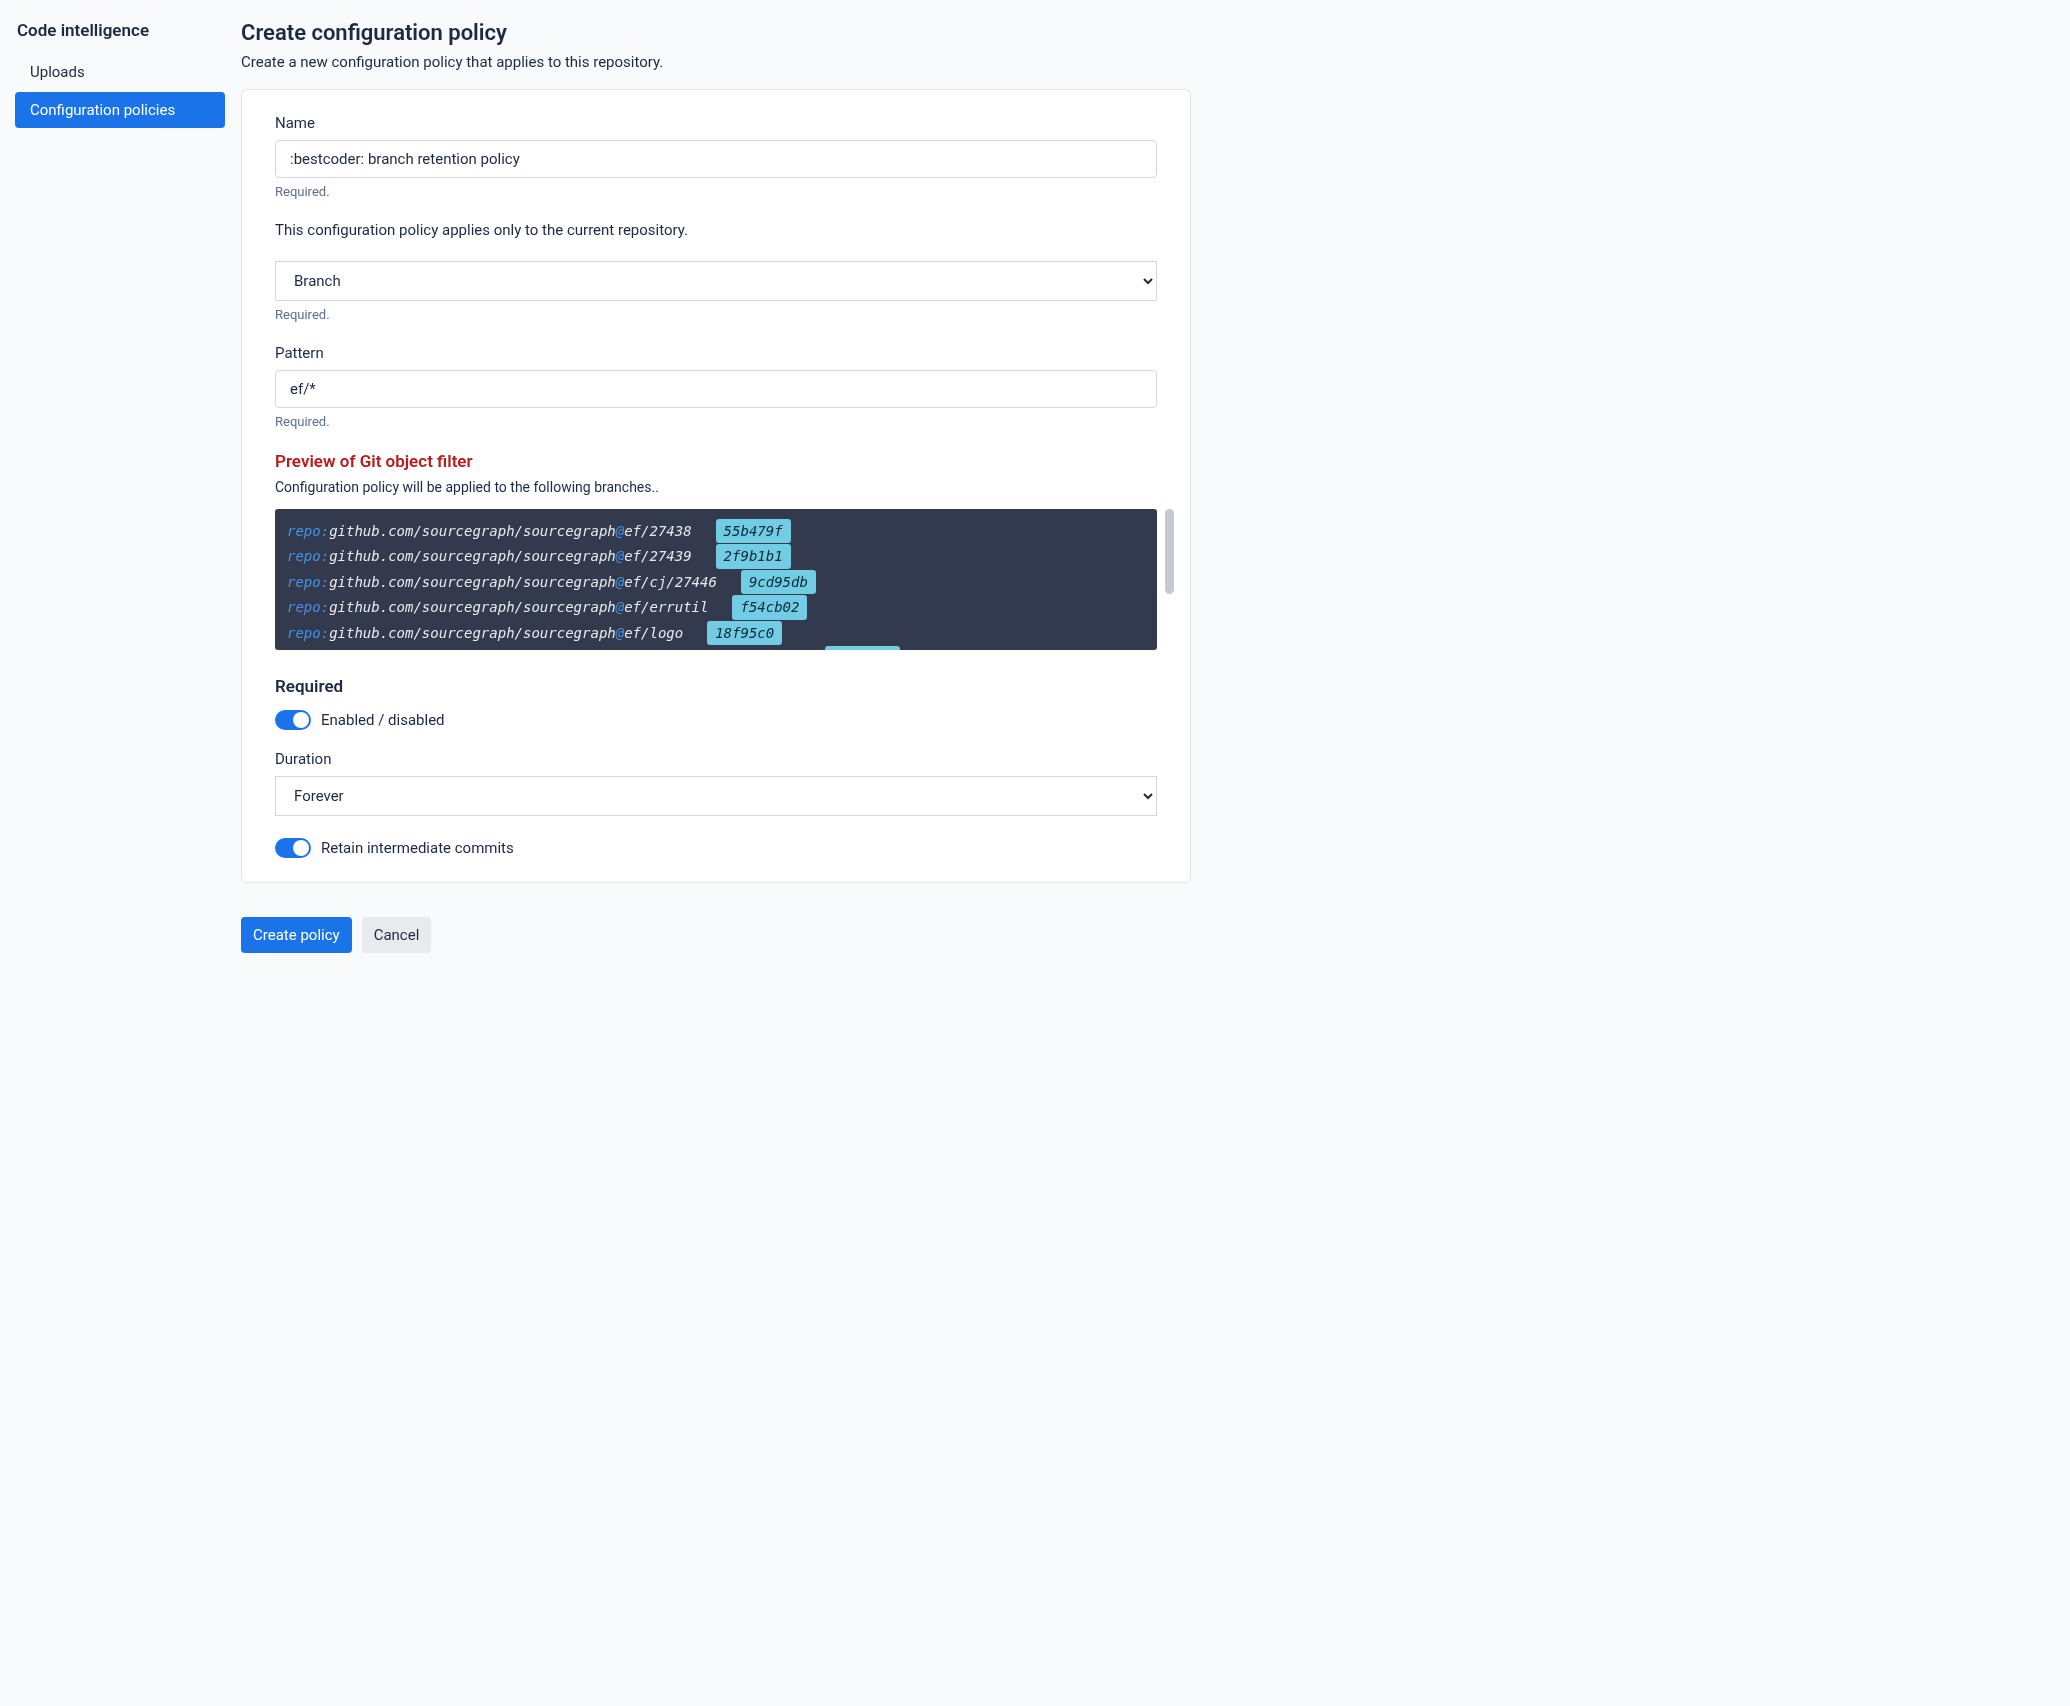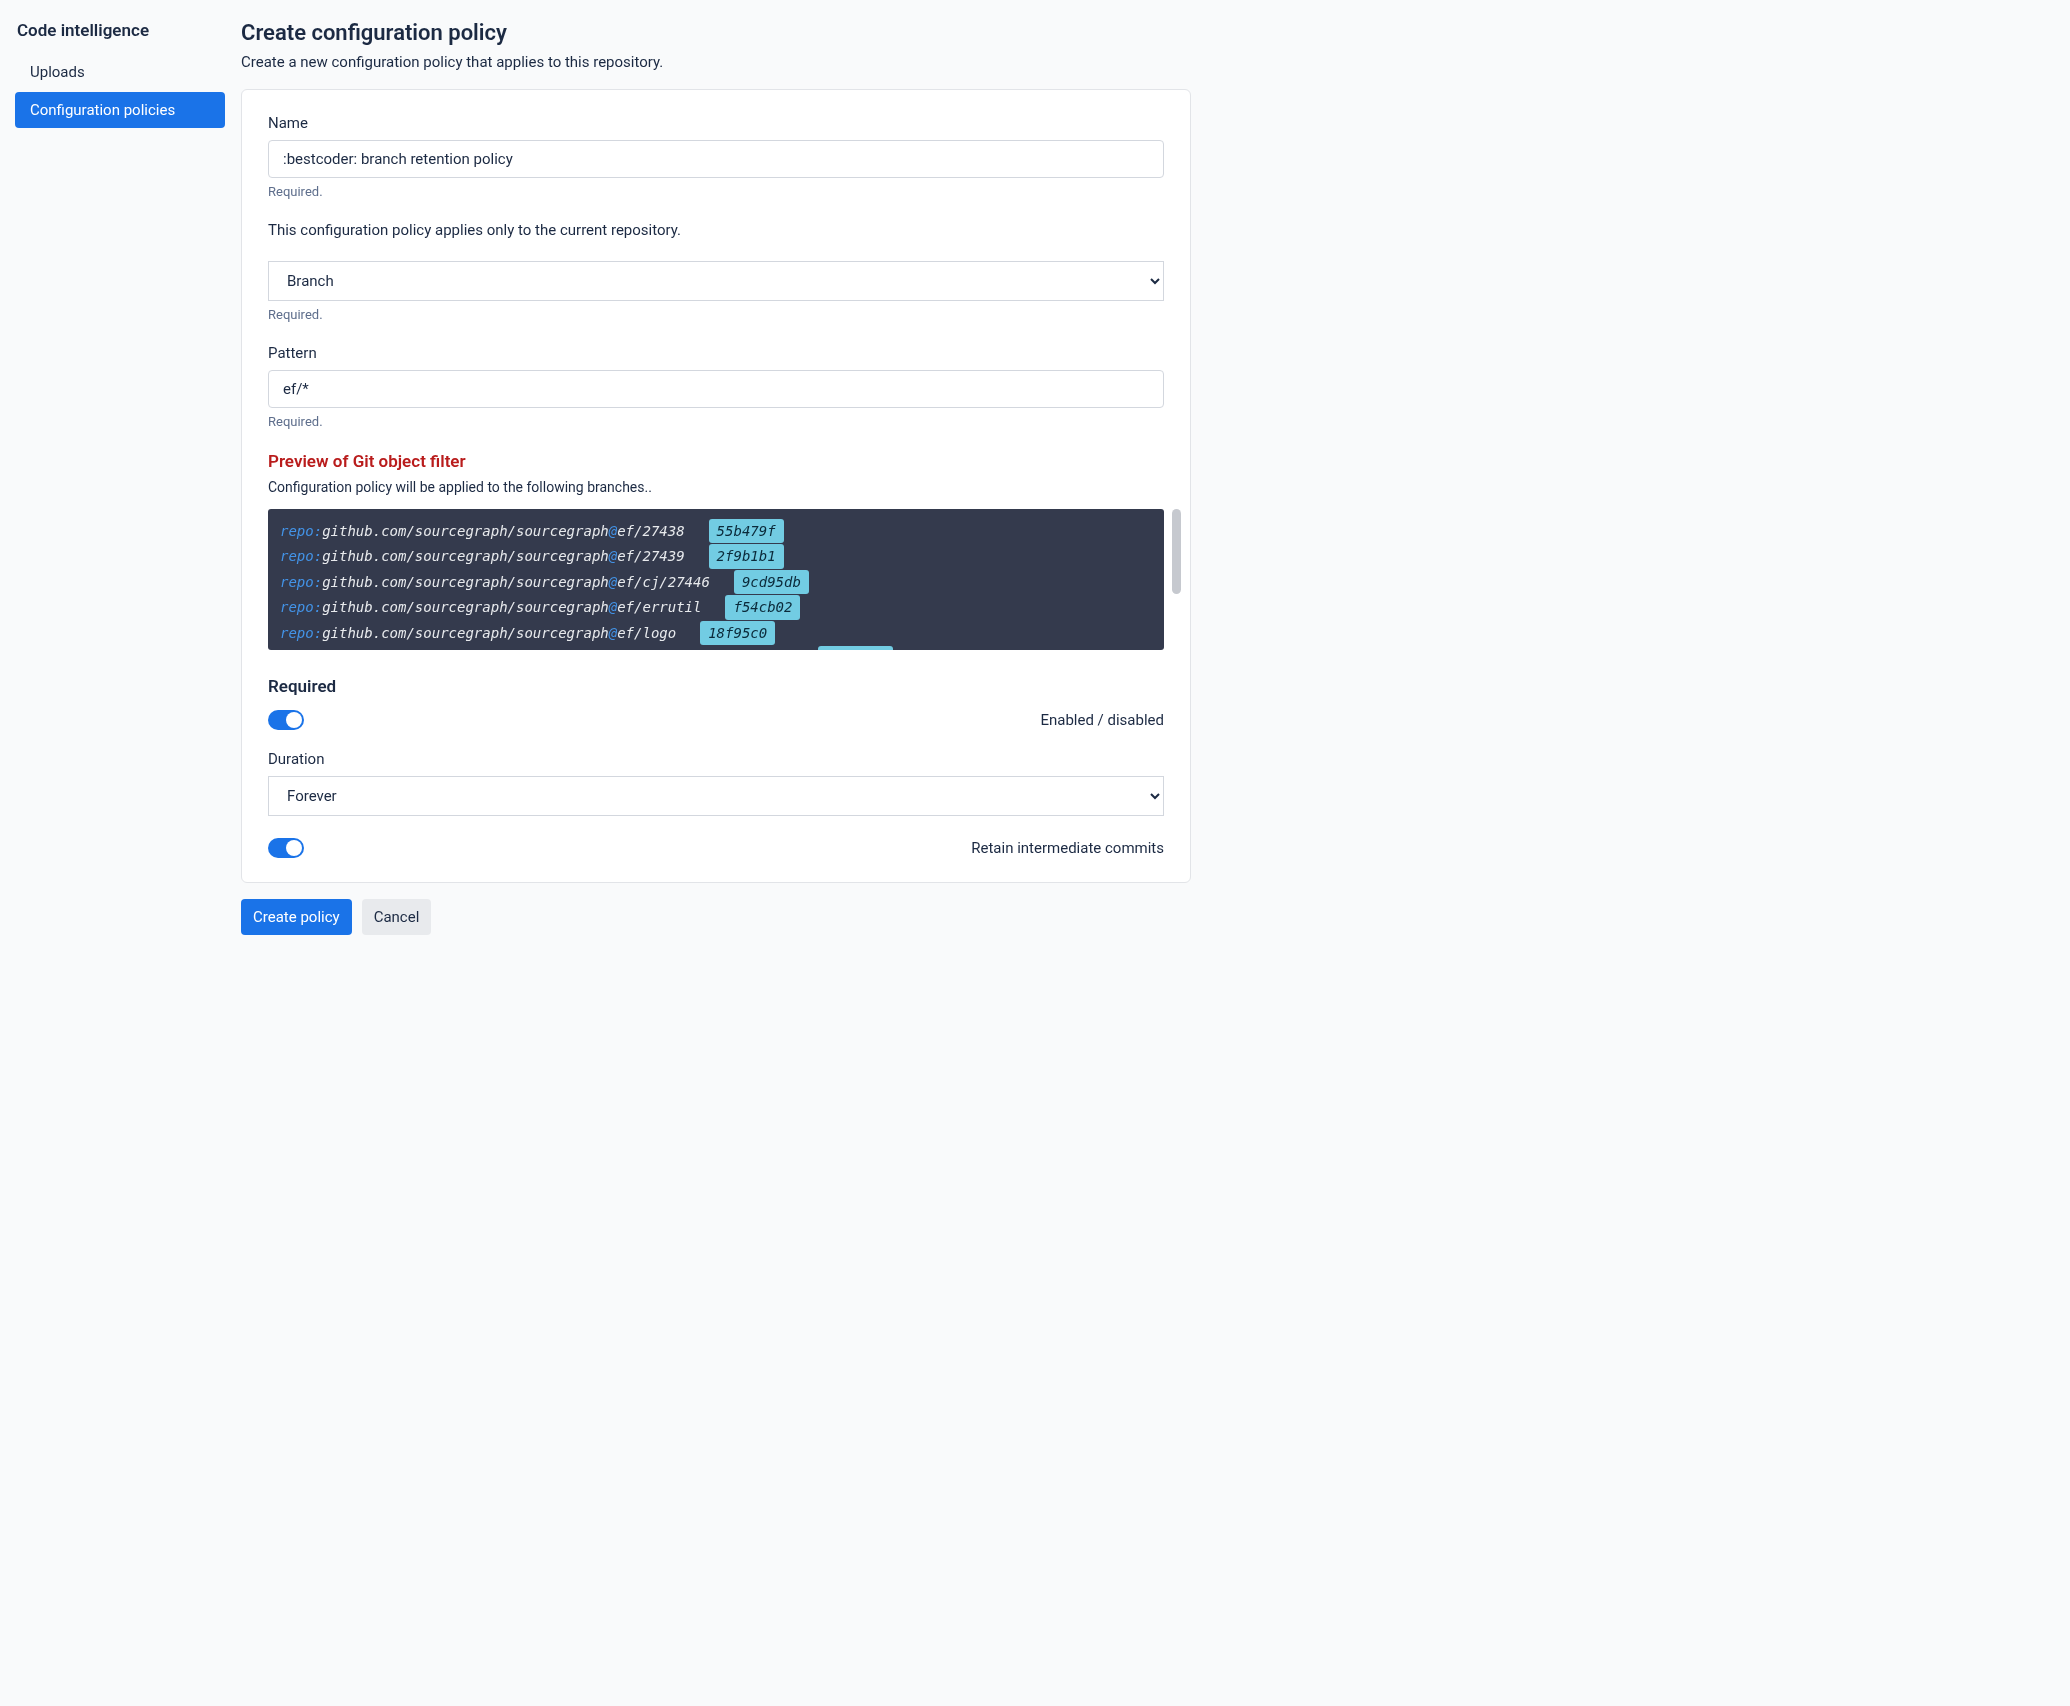--- a/index.html
+++ b/index.html
@@ -54,22 +54,22 @@
     }
     .page-subtitle {
       font-size: 15px;
       color: #1c2a43;
       margin-bottom: 18px;
     }
     .card {
       background: #fff;
       border: 1px solid #e2e4e8;
       border-radius: 6px;
-      padding: 24px 26px;
-      margin-bottom: 16px;
+      padding: 24px 33px;
+      margin-bottom: 34px;
     }
     .field-label {
       font-size: 15px;
       color: #1c2a43;
       margin-bottom: 8px;
       display: block;
     }
     .field-input {
       width: 100%;
       padding: 9px 14px;
@@ -169,21 +169,20 @@
       font-weight: 600;
       color: #1c2a43;
       margin-top: 26px;
       margin-bottom: 14px;
     }
     .toggle-row {
       display: flex;
       align-items: center;
       gap: 10px;
       margin-bottom: 20px;
-      justify-content: space-between;
     }
     .toggle {
       position: relative;
       width: 36px;
       height: 20px;
       background: #1a73e8;
       border-radius: 10px;
       cursor: pointer;
       flex-shrink: 0;
     }

